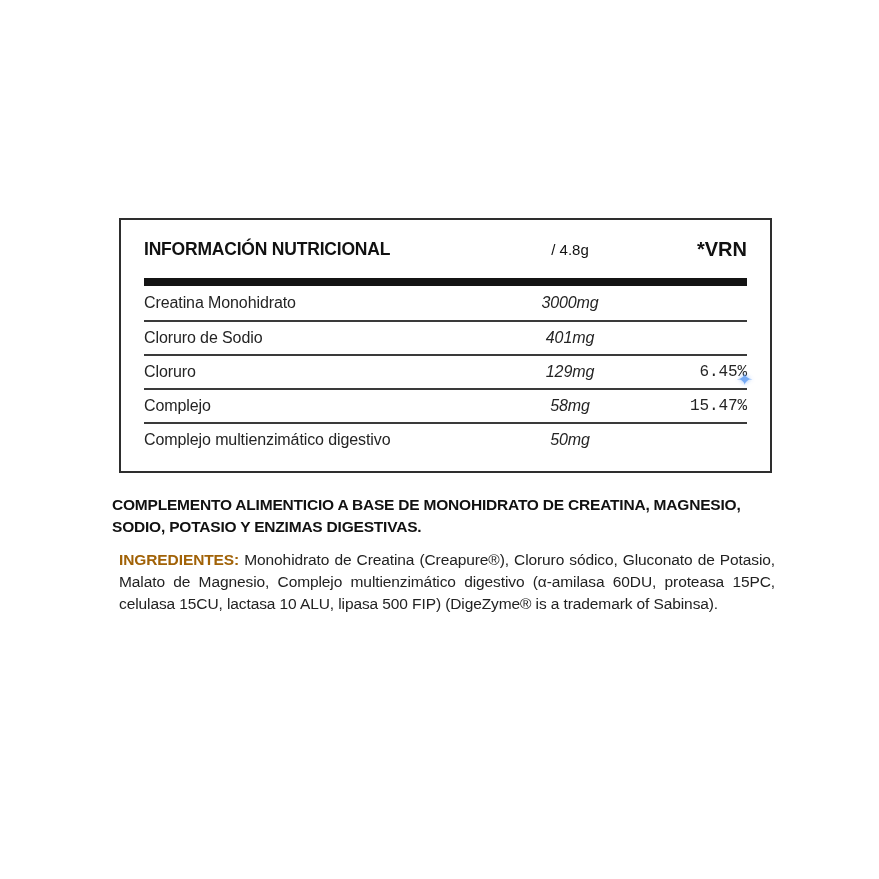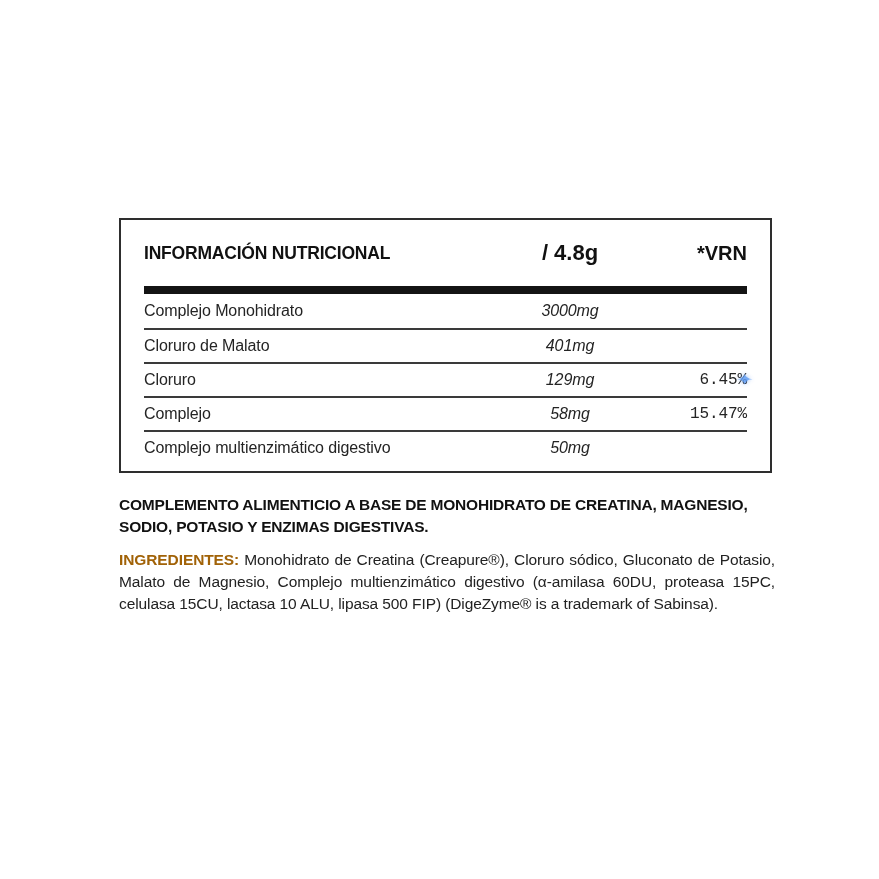--- a/index.html
+++ b/index.html
@@ -19,34 +19,34 @@
   
   .nutri-box {
     position: absolute;
     left: 119px; top: 218px;
     width: 653px; height: 255px;
     border: 2px solid #2e2e2e;
     background: #ffffff;
     padding: 0 23px;
   }
   .nutri-header {
-    height: 66px;
+    height: 58px;
     display: grid;
     grid-template-columns: 1fr 170px 92px;
     align-items: center;
   }
   .nutri-title {
     font-weight: bold;
     font-size: 17.5px;
     letter-spacing: -0.2px;
     color: #111;
   }
   .nutri-serving {
-    font-weight: bold;
-    font-size: 22px;
+    font-weight: normal;
+    font-size: 15px;
     text-align: center;
     color: #111;
   }
   .nutri-vrn-header {
     font-weight: bold;
     font-size: 20px;
     text-align: right;
     color: #111;
   }
   .thick-bar {
@@ -76,21 +76,21 @@
     line-height: 16px;
     opacity: 0.85;
     text-shadow: 0 0 4px rgba(120, 170, 245, 0.9);
     transform: scaleX(1.3);
     user-select: none;
   }
 
   
   .description {
     position: absolute;
-    left: 119px; top: 494px;
+    left: 112px; top: 494px;
     width: 656px;
     font-weight: bold;
     font-size: 15.5px;
     line-height: 22px;
     letter-spacing: -0.2px;
     color: #111;
   }
   .ingredients {
     position: absolute;
     left: 119px; top: 549px;
@@ -112,27 +112,27 @@
 
     <div class="nutri-header">
       <span class="nutri-title">INFORMACIÓN NUTRICIONAL</span>
       <span class="nutri-serving">/ 4.8g</span>
       <span class="nutri-vrn-header">*VRN</span>
     </div>
 
     <div class="thick-bar"></div>
 
     <div class="nutri-row">
-      <span class="cell-name">Complejo Monohidrato</span>
+      <span class="cell-name">Creatina Monohidrato</span>
       <span class="cell-amount">3000mg</span>
       <span class="cell-vrn"></span>
     </div>
 
     <div class="nutri-row">
-      <span class="cell-name">Cloruro de Malato</span>
+      <span class="cell-name">Cloruro de Sodio</span>
       <span class="cell-amount">401mg</span>
       <span class="cell-vrn"></span>
     </div>
 
     <div class="nutri-row">
       <span class="cell-name">Cloruro</span>
       <span class="cell-amount">129mg</span>
       <span class="cell-vrn">6.45%</span>
     </div>
 

